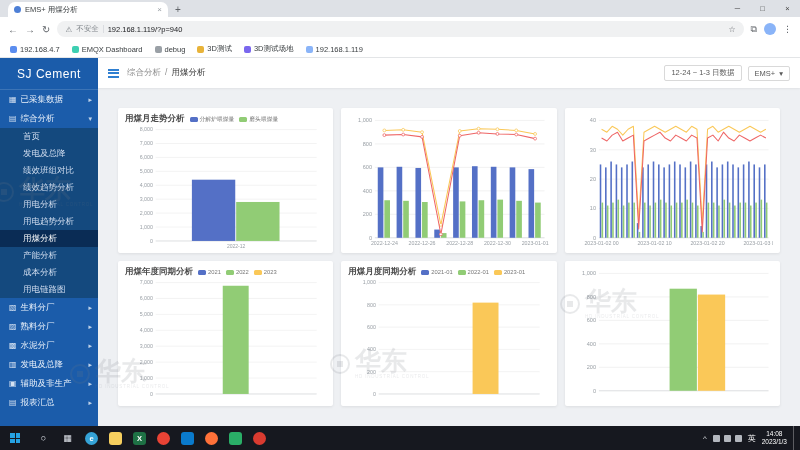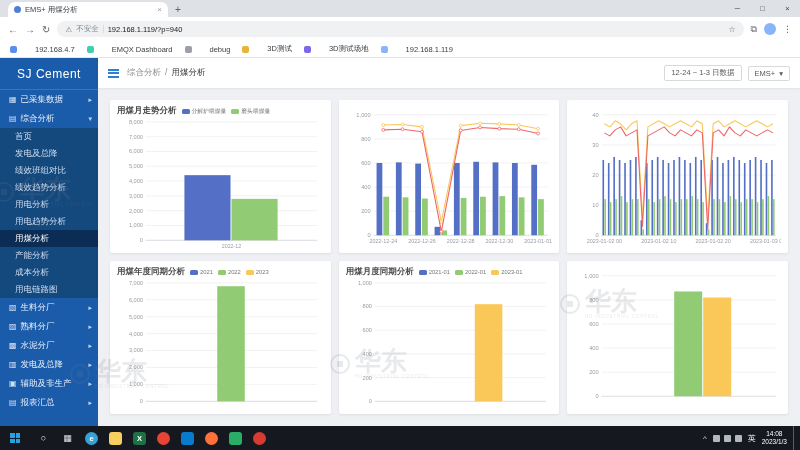--- a/index.html
+++ b/index.html
@@ -18,42 +18,42 @@
   .toolbar{height:24px;background:#fff;display:flex;align-items:center;gap:7px;padding:0 8px}
   .nav-ic{color:#5f6368;font-size:10px}
   .addressbar{flex:1;height:16px;background:#f0f1f2;border-radius:8px;display:flex;align-items:center;gap:4px;padding:0 8px;font-size:7.5px;color:#80868b}
   .addr-div{width:1px;height:8px;background:#dadce0}
   .addr-url{color:#202124}
   .addr-star{margin-left:auto;color:#5f6368;font-size:8px}
   .ext-ic{color:#5f6368;font-size:9px}
   .avatar{width:12px;height:12px;border-radius:50%;background:#8ab4f8}
   .menu-ic{color:#5f6368;font-size:9px}
   .bookmarks{height:17px;background:#fff;display:flex;align-items:center;gap:12px;padding:0 10px;border-bottom:1px solid #e4e6e8;font-size:7.5px;color:#3c4043}
-  .bm{display:flex;align-items:center;gap:18px}
+  .bm{display:flex;align-items:center;gap:3px}
   .bm i{width:7px;height:7px;border-radius:2px;display:block}
 
   
   .app{display:flex;height:368px;background:#eef0f3;position:relative}
   .sidebar{width:98px;background:#1b5caa;color:#e8eef7;flex:none;overflow:hidden}
   .logo{height:32px;display:flex;align-items:center;justify-content:center;font-size:12px;font-weight:normal;color:#fff;letter-spacing:.5px;border-bottom:1px solid rgba(255,255,255,.15)}
   .side-item{height:19px;display:flex;align-items:center;gap:4px;padding:0 6px 0 9px;font-size:8.5px;color:#eaf1fa;white-space:nowrap}
   .side-item .mi{font-size:8px;opacity:.9}
   .side-item .chev{margin-left:auto;font-size:7px;opacity:.8}
   .submenu{background:#14497e}
-  .sub-item{height:17px;line-height:17px;padding-left:15px;font-size:8.5px;color:#d2def0;white-space:nowrap}
+  .sub-item{height:17px;line-height:17px;padding-left:23px;font-size:8.5px;color:#d2def0;white-space:nowrap}
   .sub-item.active{background:#0a2c55;color:#fff}
   .main{flex:1;display:flex;flex-direction:column;min-width:0}
   .topbar{height:30px;background:#fff;display:flex;align-items:center;gap:8px;padding:0 10px;box-shadow:0 1px 2px rgba(0,0,0,.06)}
   .hamburger{width:11px;height:9px;border-top:2px solid #2f7fd1;border-bottom:2px solid #2f7fd1;position:relative;flex:none}
   .hamburger::before{content:'';position:absolute;left:0;right:0;top:1.5px;height:2px;background:#2f7fd1}
   .crumb{display:flex;gap:4px;font-size:8.5px;color:#8c8c8c}
   .crumb .cur{color:#333}
   .top-right{margin-left:auto;display:flex;align-items:center;gap:6px}
   .range-box,.env-select{border:1px solid #d9d9d9;border-radius:2px;background:#fff;padding:2px 6px;font-size:7.5px;color:#595959;display:flex;gap:4px;align-items:center;white-space:nowrap}
-  .charts{flex:1;display:grid;grid-template-columns:repeat(3,1fr);grid-auto-rows:1fr;gap:8px;padding:12px;min-height:0}
+  .charts{flex:1;display:grid;grid-template-columns:repeat(3,1fr);grid-auto-rows:1fr;gap:8px;padding:20px;min-height:0}
   .card{background:#fff;border-radius:2px;box-shadow:0 1px 3px rgba(0,0,0,.08);padding:5px 7px 2px;display:flex;flex-direction:column;min-height:0;overflow:hidden}
   .card-head{display:flex;align-items:center;gap:5px;height:12px;overflow:hidden;flex:none}
   .c-title{font-size:8.5px;font-weight:bold;color:#4a4a4a;white-space:nowrap}
   .legend{display:flex;align-items:center;gap:5px;overflow:hidden}
   .lg{display:flex;align-items:center;gap:2px;font-size:5.8px;color:#777;white-space:nowrap}
   .mk-rect{width:8px;height:5px;border-radius:1.5px;display:block}
   .mk-line{position:relative;width:10px;height:5px;display:block}
   .mk-line .ln{position:absolute;top:1.8px;left:0;right:0;height:1.4px;display:block}
   .mk-line .dt{position:absolute;top:.4px;left:3px;width:3.6px;height:3.6px;border-radius:50%;display:block}
   .plot{flex:1;min-height:0}

